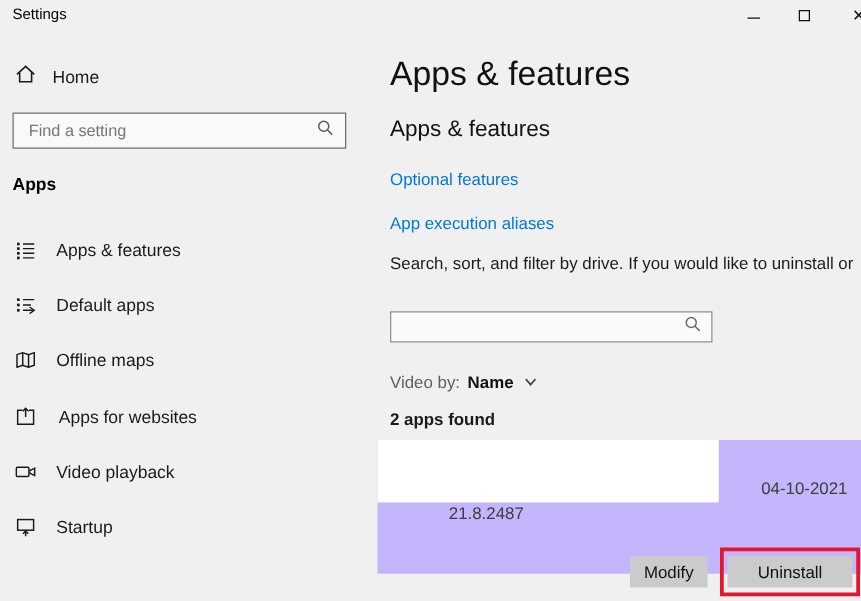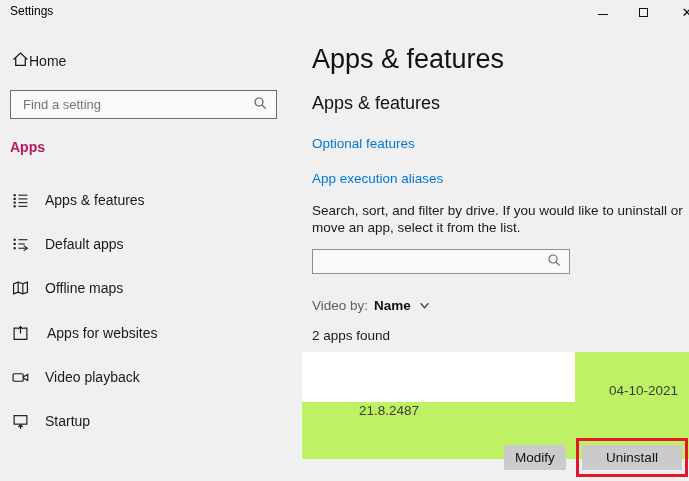--- a/index.html
+++ b/index.html
@@ -15,31 +15,31 @@
   .win-title { position:absolute; left:10px; top:4px; font-size:12px; color:#000; }
   .win-btn { position:absolute; top:0; width:38px; height:24px; display:flex; align-items:center; justify-content:center; }
   .btn-min { left:584px; }
   .btn-max { left:624px; }
   .btn-close { left:668px; font-size:13px; color:#111; }
   .glyph-min { display:block; width:10px; border-top:1px solid #111; margin-top:4px; }
   .glyph-max { display:block; width:9px; height:9px; border:1px solid #111; }
 
   
   .side-row { position:absolute; display:flex; align-items:center; }
-  .home-row { left:12px; top:50px; height:22px; font-size:14px; }
+  .home-row { left:12px; top:50px; height:22px; gap:13px; font-size:14px; }
   .side-search {
     position:absolute; left:10px; top:90px; width:267px; height:29px;
     border:1px solid #6d6d6d; background:#faf9f9; display:flex; align-items:center;
   }
   .side-search input {
     flex:1; border:none; outline:none; background:transparent;
     font-family:"Liberation Sans",sans-serif; font-size:13px; color:#333; padding:0 0 0 12px;
   }
   .side-search .mag { margin-right:9px; }
-  .side-header { position:absolute; left:10px; top:139px; font-size:14px; font-weight:700; color:#be185d; }
+  .side-header { position:absolute; left:10px; top:139px; font-size:14px; font-weight:700; color:#000000; }
   .nav-item { position:absolute; left:0; width:283px; height:40px; display:flex; align-items:center; gap:16px; padding-left:11px; font-size:14px; }
   .nav-item .ic { width:18px; height:18px; flex:0 0 18px; display:flex; align-items:center; justify-content:center; }
 
   
   .page-title { position:absolute; left:312px; top:44px; font-size:27px; font-weight:300; color:#111; }
   .section-title { position:absolute; left:312px; top:93px; font-size:18px; font-weight:400; color:#111; }
   .link { position:absolute; left:312px; font-size:13.5px; color:#0078d7; cursor:pointer; }
   .link-1 { top:136px; }
   .link-2 { top:171px; }
   .desc { position:absolute; left:312px; top:202px; font-size:13.5px; color:#1b1b1b; line-height:17px; }
@@ -53,24 +53,24 @@
   }
   .main-search .mag { margin-right:8px; }
 
   .sortfilter { position:absolute; left:312px; top:297px; height:16px; display:flex; align-items:center; font-size:13.5px; }
   .sf-label { color:#5e5e5e; }
   .sf-value { color:#111; font-weight:700; margin-left:6px; }
   .sf-chev { margin-left:8px; display:flex; align-items:center; }
   .sf-gap { width:47px; }
   .dropdown { display:flex; align-items:center; cursor:pointer; }
 
-  .count { position:absolute; left:312px; top:328px; font-size:13.5px; color:#1b1b1b; }
-
-  
-  .list-item { position:absolute; left:302px; top:352px; width:387px; height:107px; background:#bef264; }
+  .count { position:absolute; left:312px; top:328px; font-size:13.5px; color:#1b1b1b;font-weight:bold; }
+
+  
+  .list-item { position:absolute; left:302px; top:352px; width:387px; height:107px; background:#c4b5fd; }
   .redact-box { position:absolute; left:0; top:0; width:273px; height:50px; background:#ffffff; }
   .app-date { position:absolute; right:11px; top:31px; font-size:13.5px; color:#3c3c3c; }
   .app-version { position:absolute; left:57px; top:51px; font-size:13.5px; color:#3c3c3c; }
   .btn {
     position:absolute; height:25px; background:#cbcbcb; border:none;
     font-family:"Liberation Sans",sans-serif; font-size:13.5px; color:#111;
     display:flex; align-items:center; justify-content:center; cursor:pointer;
   }
   .btn-modify { left:202px; top:93px; width:62px; }
   .annotation {
@@ -197,21 +197,20 @@
 
   <div>
     <div class="page-title">Apps &amp; features</div>
     <div class="section-title">Apps &amp; features</div>
 
     <div class="link link-1">Optional features</div>
     <div class="link link-2">App execution aliases</div>
 
     <div class="desc">
       <div>Search, sort, and filter by drive. If you would like to uninstall or</div>
-      <div>move an app, select it from the list.</div>
     </div>
 
     <div class="main-search">
       <input type="text" value="" style="">
       <span class="mag">
         <svg width="14" height="14" viewBox="0 0 14 14" fill="none" stroke="#6a6a6a" stroke-width="1.2">
           <circle cx="6" cy="6" r="4"></circle>
             <line x1="9" y1="9" x2="12.7" y2="12.7"></line>
         </svg>
       </span>

